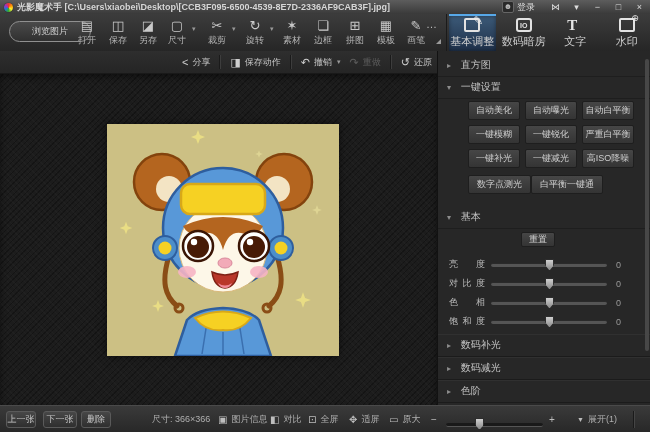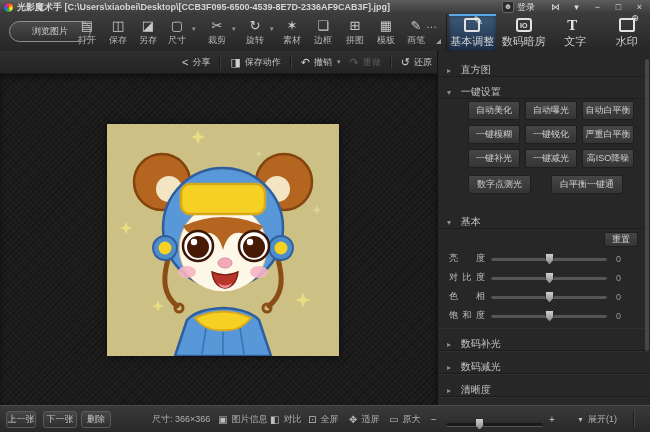--- a/index.html
+++ b/index.html
@@ -61,31 +61,31 @@
   
   .canvas{position:absolute;left:0;top:74px;width:437px;height:331px;background-color:#1c1c1c;
     background-image:repeating-linear-gradient(45deg,rgba(255,255,255,.02) 0 1px,transparent 1px 4px),
                      repeating-linear-gradient(-45deg,rgba(0,0,0,.3) 0 1px,transparent 1px 4px);
     box-shadow:inset 0 3px 6px rgba(0,0,0,.45);}
   .photo{position:absolute;left:107px;top:50px;width:232px;height:232px;
     box-shadow:0 0 8px rgba(0,0,0,.6);}
   
   .panel{position:absolute;left:437px;top:51px;width:213px;height:354px;background:#272727;
     border-left:1px solid #121212;overflow:hidden;box-sizing:border-box;padding-top:4px;}
-  .sec{height:21px;line-height:29px;padding-left:9px;color:#c2c2c2;font-size:10px;
+  .sec{height:21px;line-height:20px;padding-left:9px;color:#c2c2c2;font-size:10px;
     border-bottom:1px solid #1e1e1e;cursor:pointer;white-space:nowrap;}
   .sec .arr{display:inline-block;width:11px;font-size:8px;color:#8c8c8c;}
   .okgrid{display:grid;grid-template-columns:52px 52px 52px;gap:5px;margin:2px 0 0 30px;}
   .pbtn{height:17px;background:linear-gradient(#464646,#343434);border:1px solid #1e1e1e;
     border-radius:2px;color:#cecece;font-size:9px;text-align:center;line-height:17px;
     cursor:pointer;white-space:nowrap;overflow:hidden;}
-  .okrow2{display:flex;gap:20px;margin:7px 0 0 30px;}
+  .okrow2{display:flex;gap:0;margin:7px 0 0 30px;}
   .okrow2 .pbtn{padding:0 8px;}
   .basichdr{margin-top:13px;}
-  .resetrow{display:flex;justify-content:flex-end;margin:3px 12px 2px 0;}
+  .resetrow{display:flex;justify-content:center;margin:3px 12px 8px 0;}
   .resetrow .pbtn{height:13px;line-height:13px;padding:0 7px;}
   .srow{display:flex;align-items:center;height:19px;padding-left:11px;}
   .slabel{width:36px;color:#bdbdbd;font-size:9px;text-align:justify;text-align-last:justify;}
   .strack{position:relative;width:116px;height:3px;margin-left:6px;background:#555;
     border-top:1px solid #2a2a2a;border-radius:2px;cursor:pointer;}
   .sthumb{position:absolute;top:-5px;width:9px;height:12px;margin-left:-4px;
     background:linear-gradient(#cfcfcf,#8a8a8a);border:1px solid #2d2d2d;box-sizing:border-box;
     clip-path:polygon(0 0,100% 0,100% 55%,50% 100%,0 55%);cursor:pointer;}
   .sval{margin-left:9px;color:#9a9a9a;font-size:9px;}
   .collapsedlist{margin-top:3px;}
@@ -360,23 +360,20 @@
     </div>
     <div class="collapsedlist">
       <div class="sec">
         <span class="arr">▸</span>
         <span>数码补光</span></div>
       <div class="sec">
         <span class="arr">▸</span>
         <span>数码减光</span></div>
       <div class="sec">
         <span class="arr">▸</span>
-        <span>清晰度</span></div>
-      <div class="sec">
-        <span class="arr">▸</span>
         <span>色阶</span></div>
 
     </div>
     <div class="pscroll"></div>
   </div>
 
   <div class="bottombar">
     <button class="bbtn" style="left:6px;width:30px">上一张</button>
     <button class="bbtn" style="left:43px;width:34px">下一张</button>
     <button class="bbtn" style="left:81px;width:30px">删除</button>

